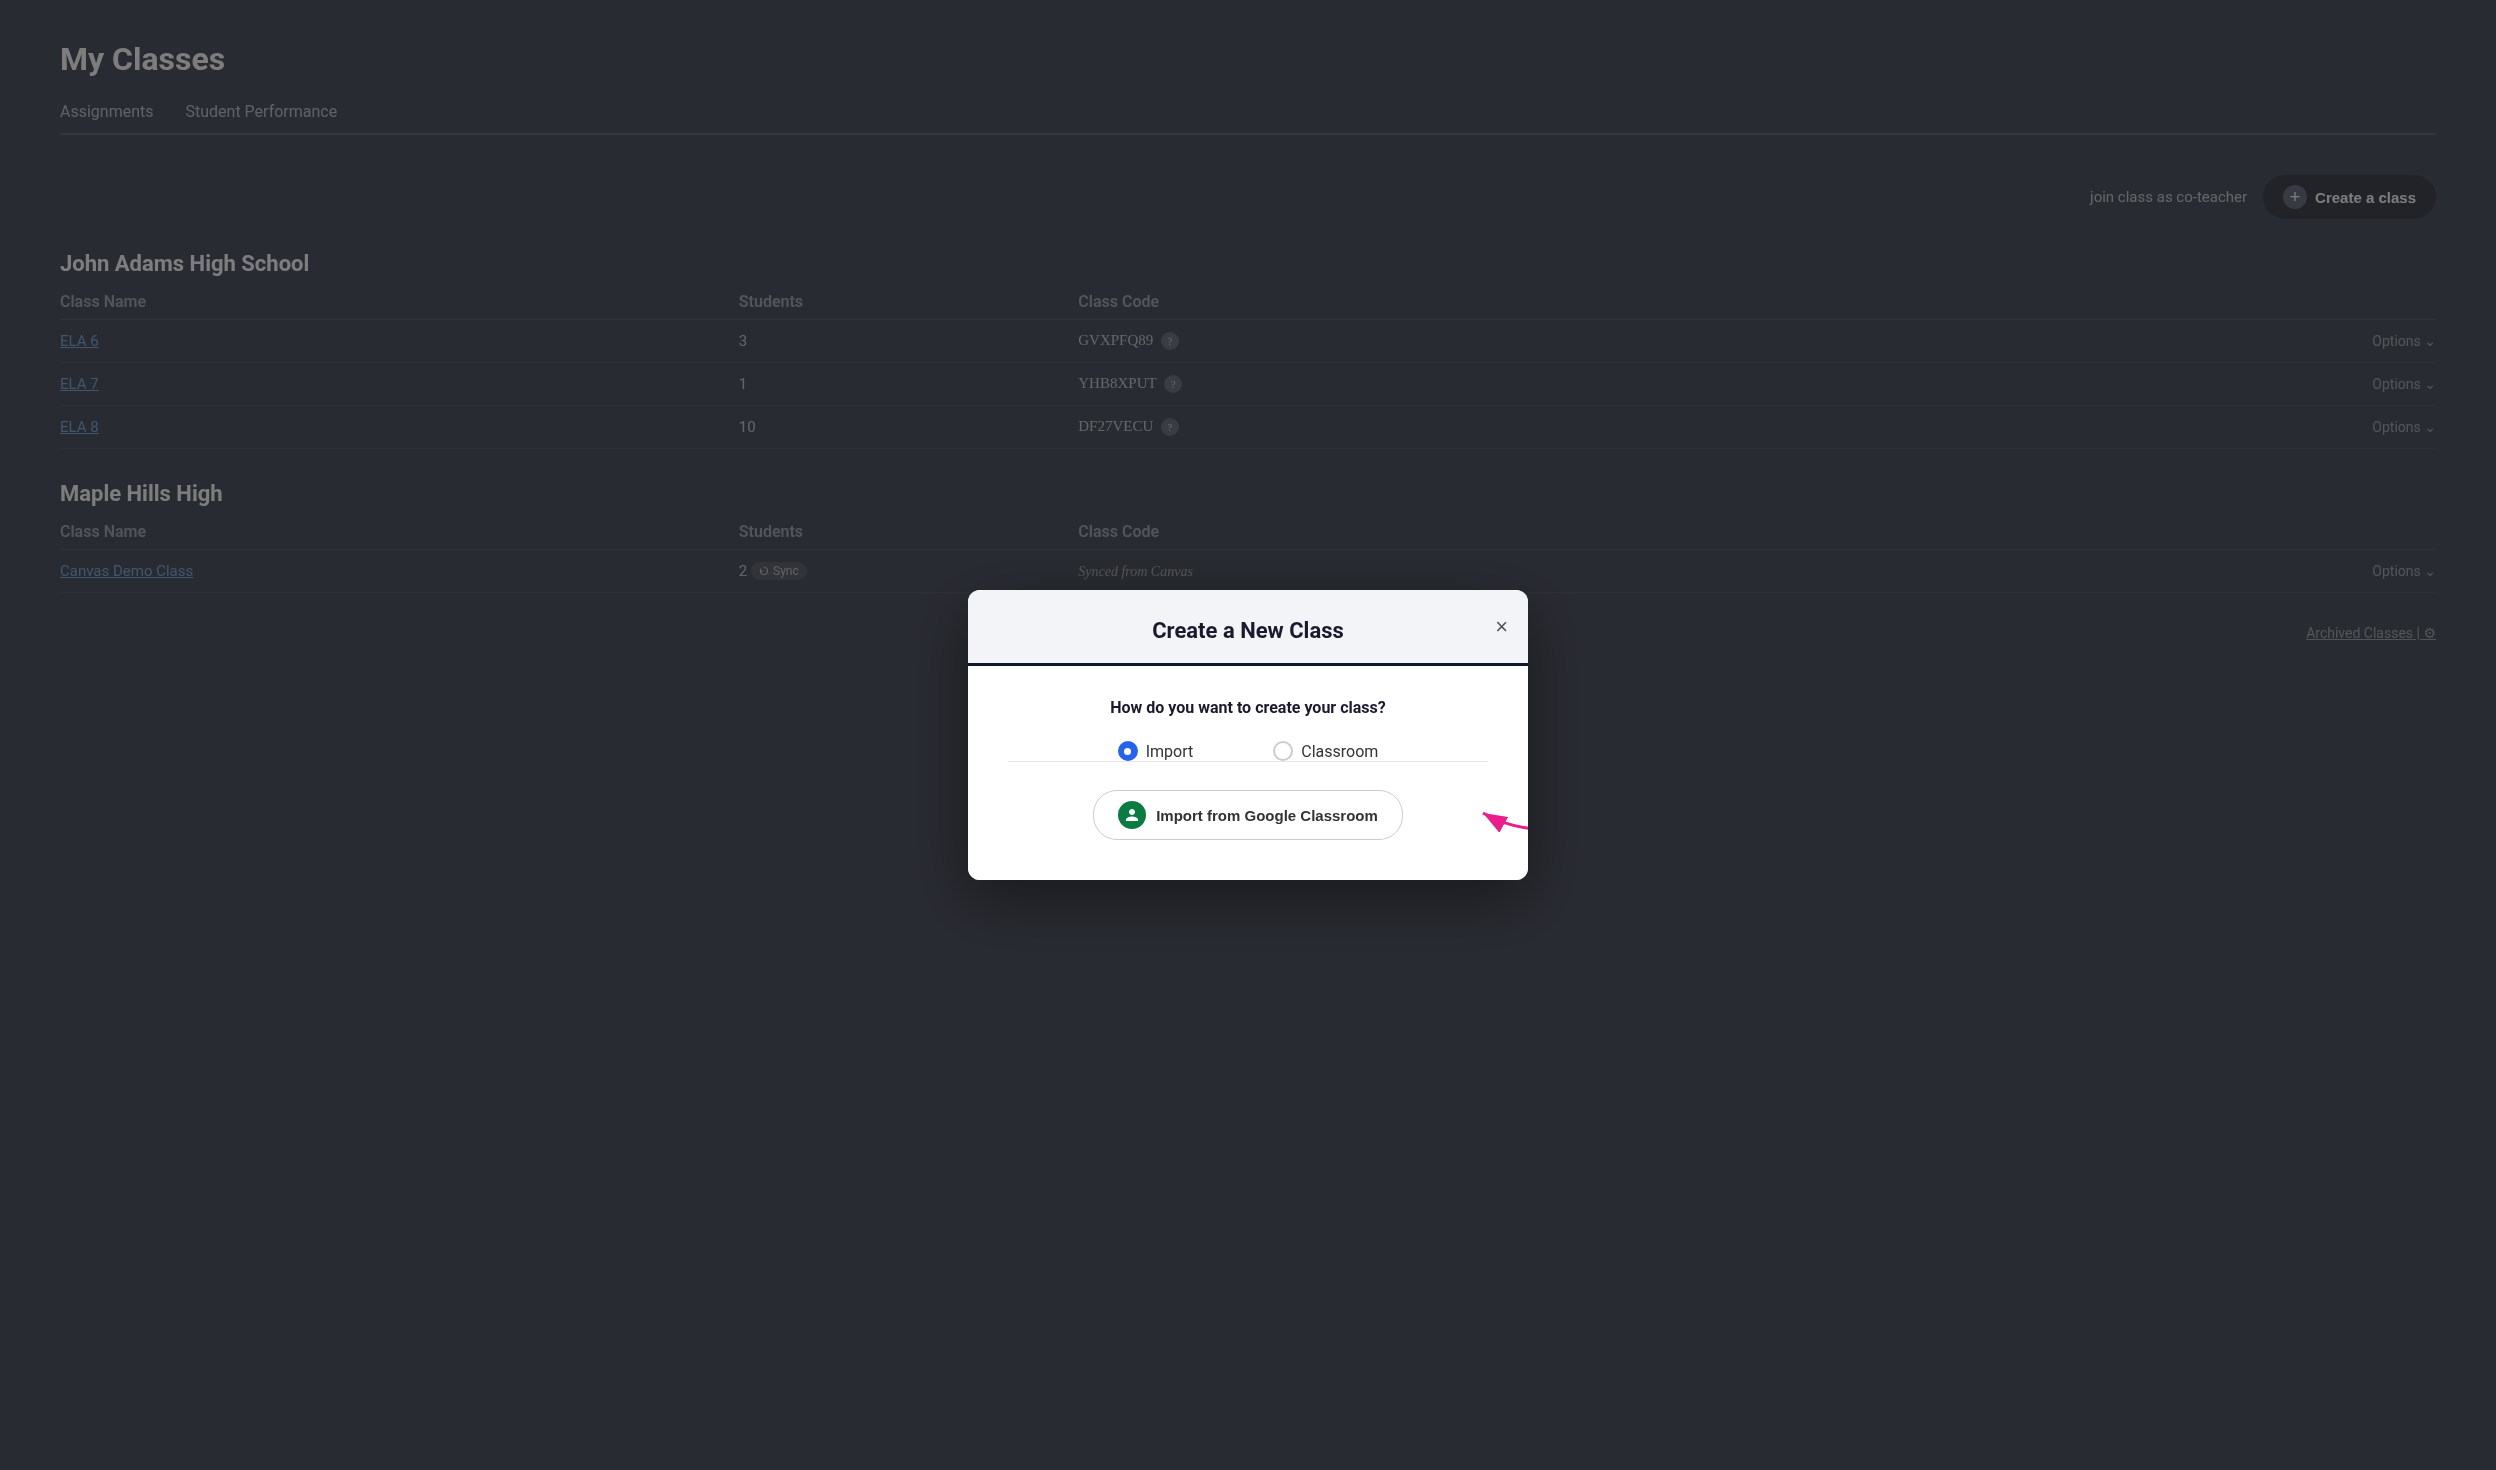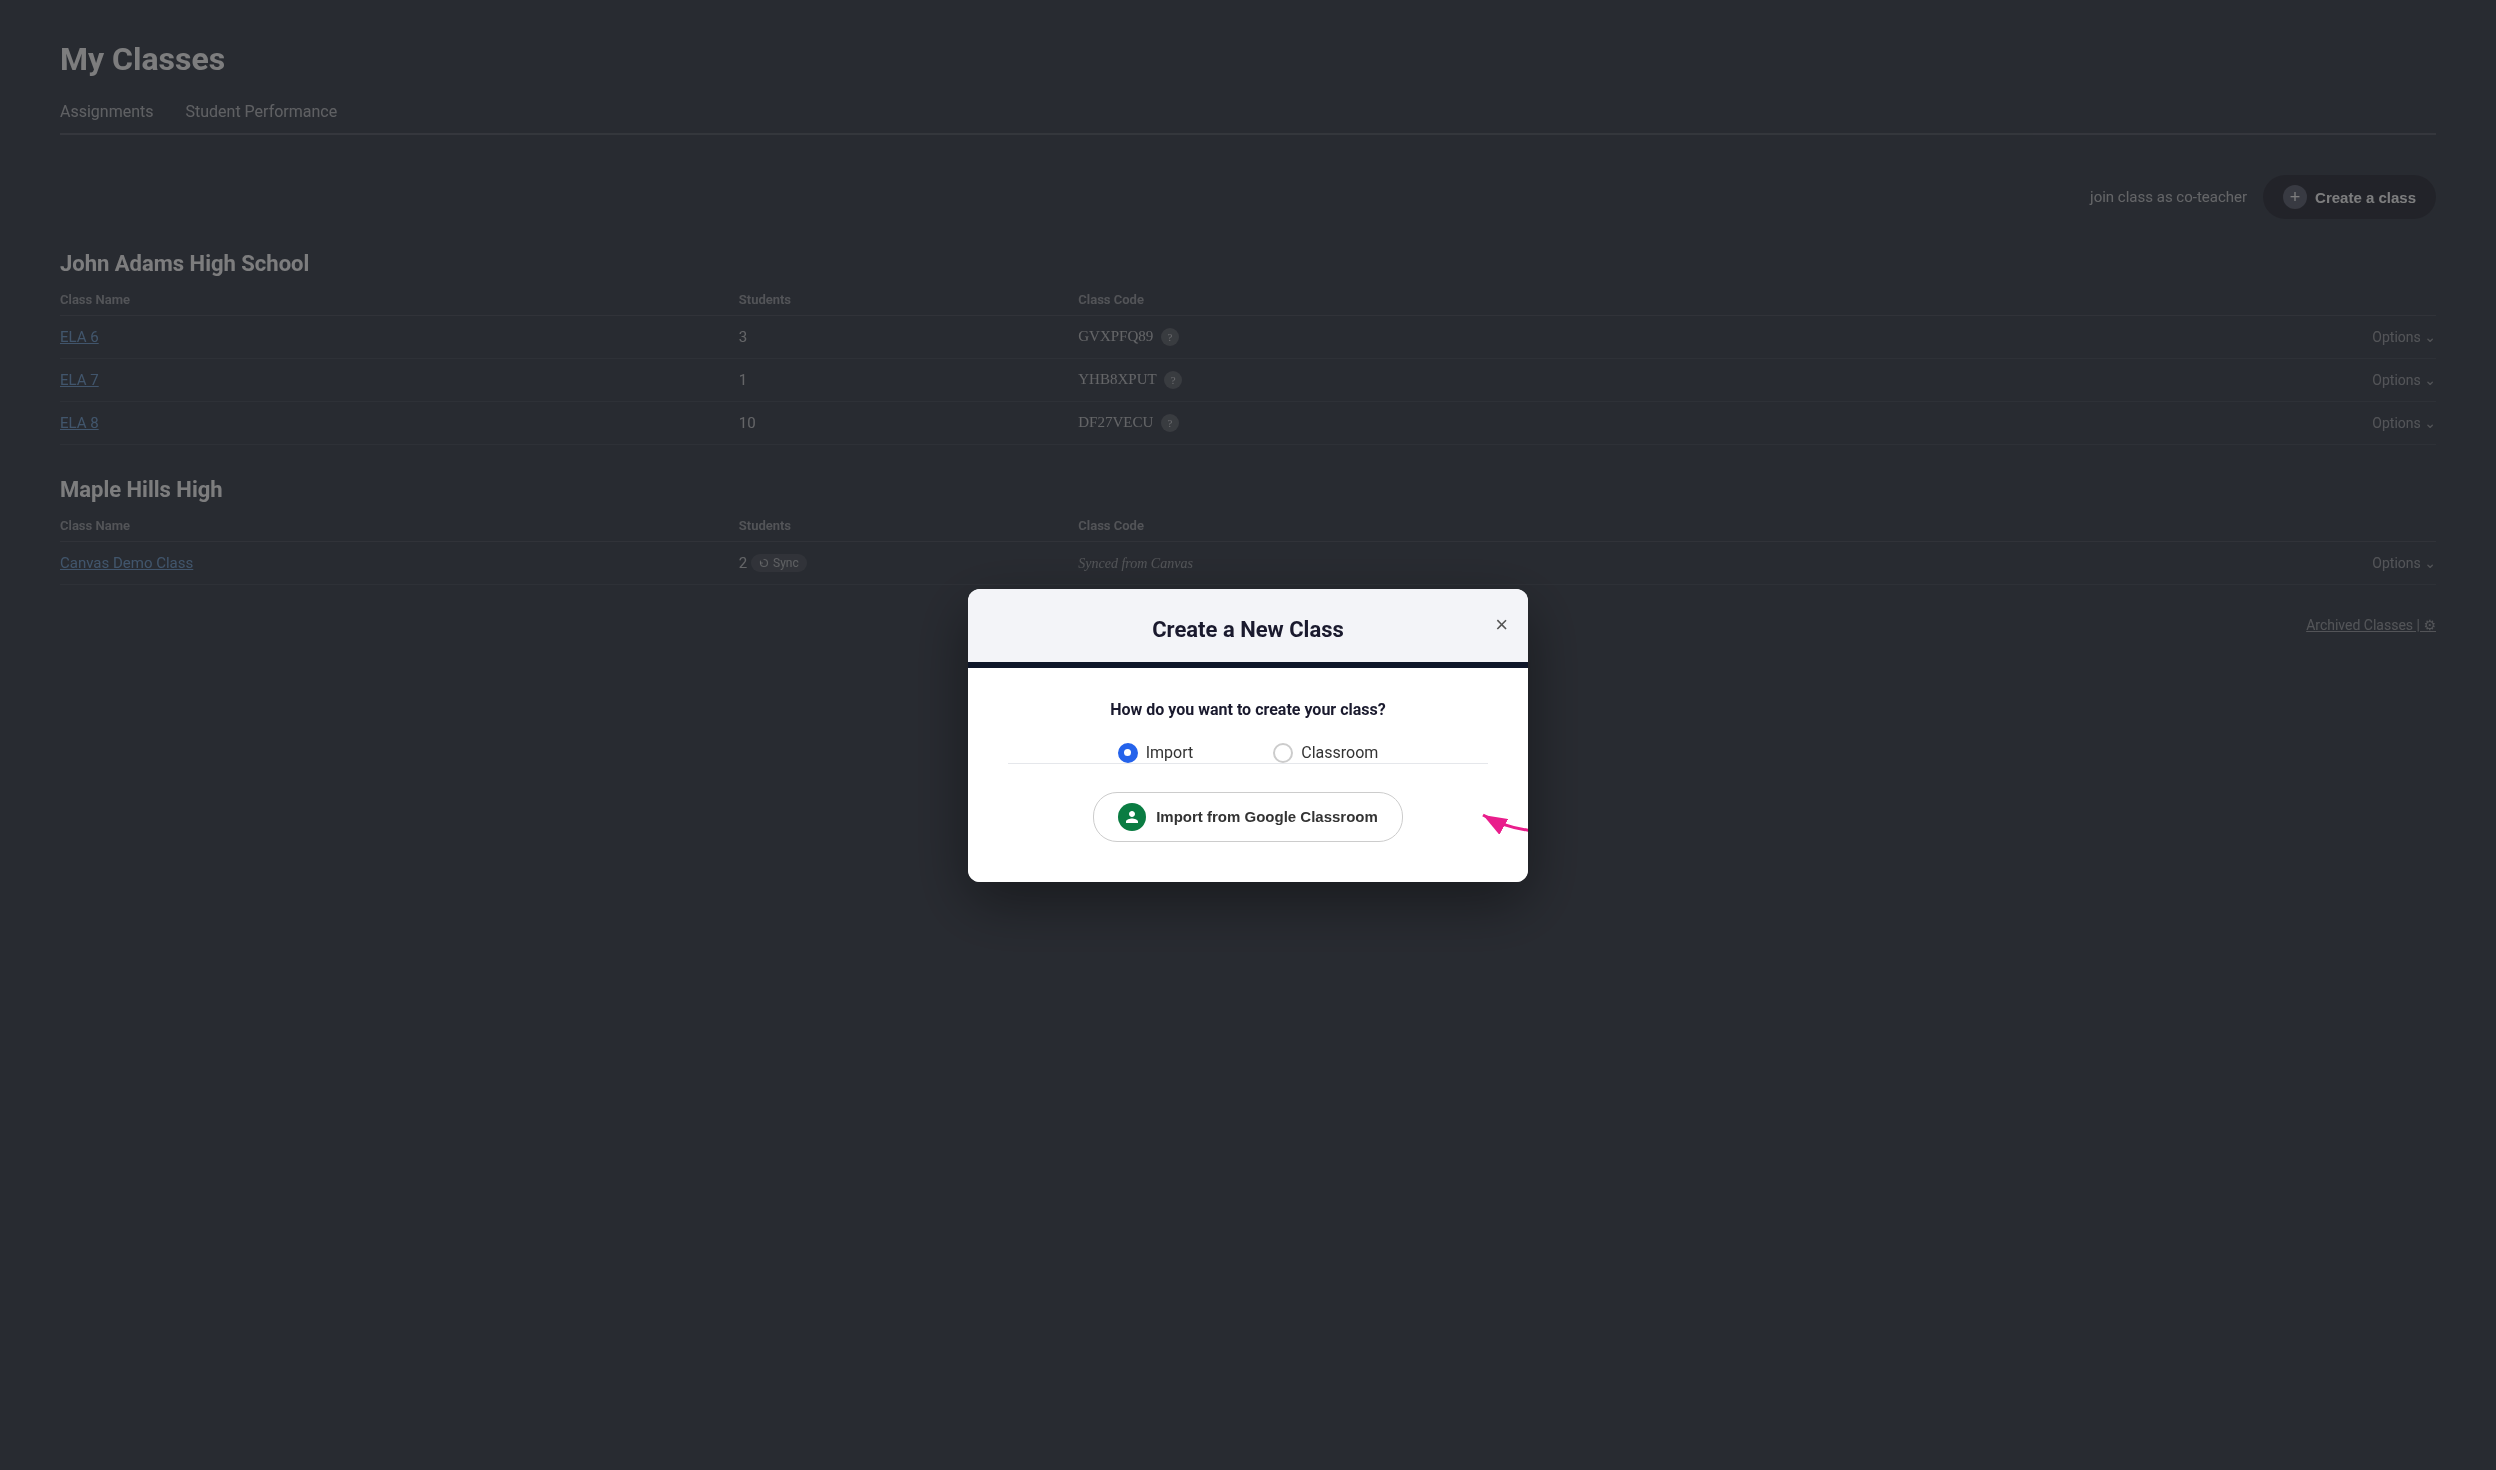--- a/index.html
+++ b/index.html
@@ -86,21 +86,21 @@
     .school-name {
       font-size: 22px;
       font-weight: 700;
       color: #fff;
       margin-bottom: 12px;
     }
 
     .class-table-header {
       display: grid;
       grid-template-columns: 2fr 1fr 2fr 2fr;
-      font-size: 13px;
+      font-size: 16px;
       font-weight: 600;
       color: rgba(255,255,255,0.5);
       padding: 4px 0 8px 0;
       border-bottom: 1px solid rgba(255,255,255,0.1);
     }
 
     .class-row {
       display: grid;
       grid-template-columns: 2fr 1fr 2fr 2fr;
       padding: 12px 0;
@@ -192,21 +192,21 @@
       position: relative;
     }
 
     .modal-header {
       background: #f3f4f8;
       padding: 28px 32px 20px;
       display: flex;
       align-items: center;
       justify-content: center;
       position: relative;
-      border-bottom: 6px solid #0f172a;
+      border-bottom: 3px solid #0f172a;
     }
 
     .modal-title {
       font-size: 22px;
       font-weight: 700;
       color: #1a1a2e;
     }
 
     .modal-close {
       position: absolute;

